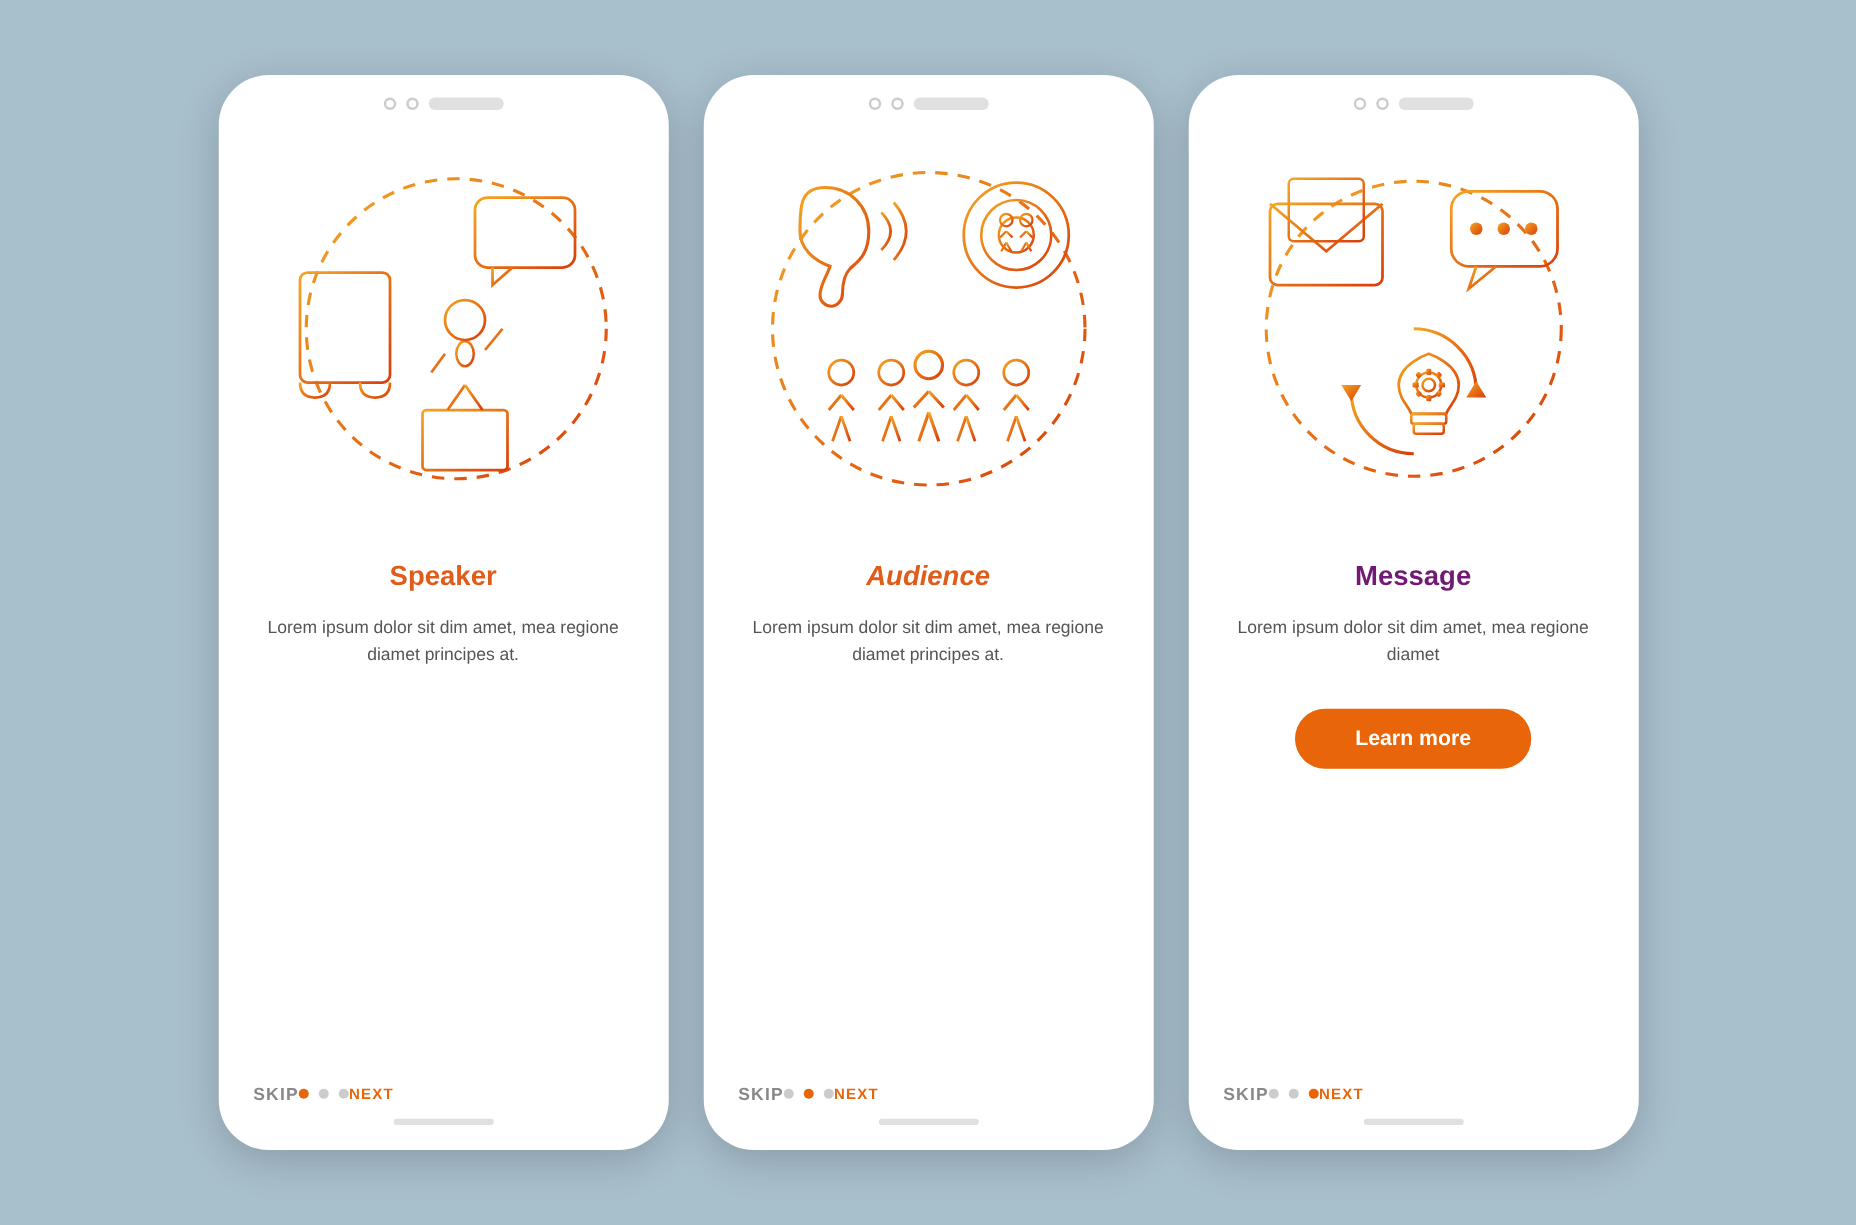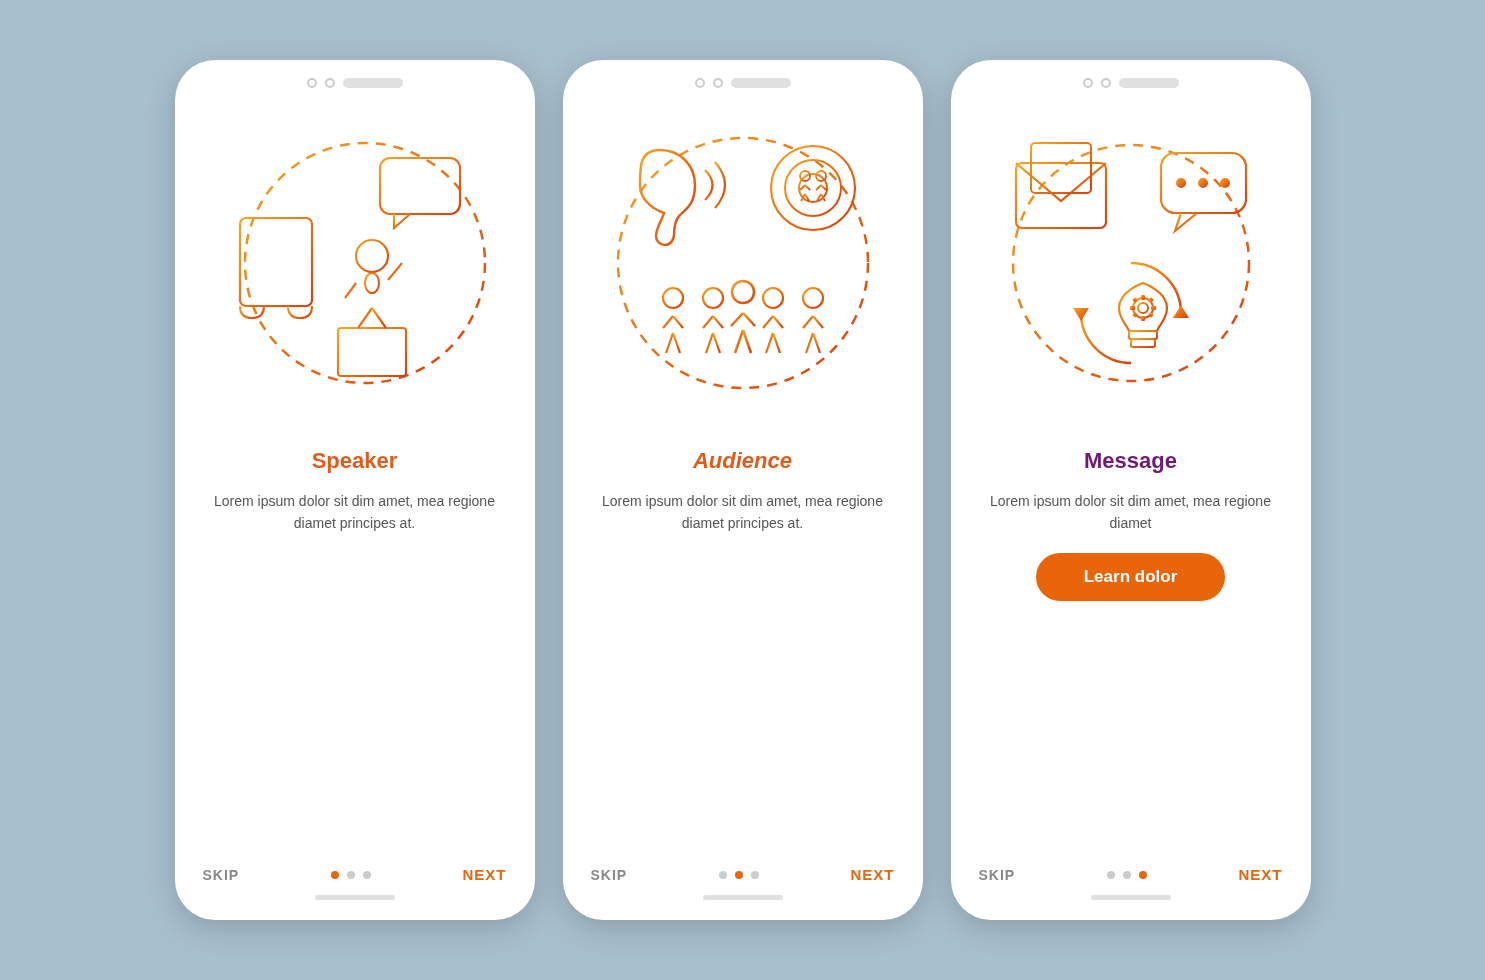--- a/index.html
+++ b/index.html
@@ -72,54 +72,54 @@
       margin-bottom: 16px;
       text-align: center;
     }
 
     .phone-body-text {
       font-size: 14px;
       color: #555;
       text-align: center;
       line-height: 1.6;
       padding: 0 28px;
-      margin-bottom: 14px;
+      margin-bottom: 28px;
     }
 
     .learn-more-btn {
       background: #e8650a;
       color: #fff;
       border: none;
       border-radius: 28px;
       padding: 14px 48px;
       font-size: 17px;
       font-weight: 600;
       cursor: pointer;
       margin-bottom: 14px;
       margin-top: 4px;
     }
 
     .phone-nav {
       display: flex;
       align-items: center;
-      justify-content: space-between;
+      justify-content: flex-start;
       width: 100%;
       padding: 0 28px;
       margin-top: auto;
     }
 
     .nav-skip {
       font-size: 14px;
       font-weight: 600;
       color: #888;
       letter-spacing: 1px;
     }
 
     .nav-next {
-      font-size: 15px;
+      font-size: 12px;
       font-weight: 700;
       color: #e8650a;
       letter-spacing: 1px;
     }
 
     .nav-dots {
       display: flex;
       gap: 8px;
     }
 
@@ -378,21 +378,21 @@
           <rect x="78" y="60" width="4" height="4" rx="1" fill="url(#grad3)" transform="rotate(45 80 62)"></rect>
           <rect x="78" y="45" width="4" height="4" rx="1" fill="url(#grad3)" transform="rotate(-45 80 47)"></rect>
           <rect x="62" y="60" width="4" height="4" rx="1" fill="url(#grad3)" transform="rotate(-45 64 62)"></rect>
         </g>
       </svg>
     </div>
 
     <div class="phone-title" style="color: #701a75;">Message</div>
     <div class="phone-body-text">Lorem ipsum dolor sit dim amet, mea regione diamet</div>
 
-    <button class="learn-more-btn">Learn dolor</button>
+    <button class="learn-more-btn">Learn more</button>
 
     <div class="phone-nav">
       <span class="nav-skip">SKIP</span>
       <div class="nav-dots">
         <div class="nav-dot"></div>
         <div class="nav-dot"></div>
         <div class="nav-dot active"></div>
       </div>
       <span class="nav-next">NEXT</span>
     </div>

